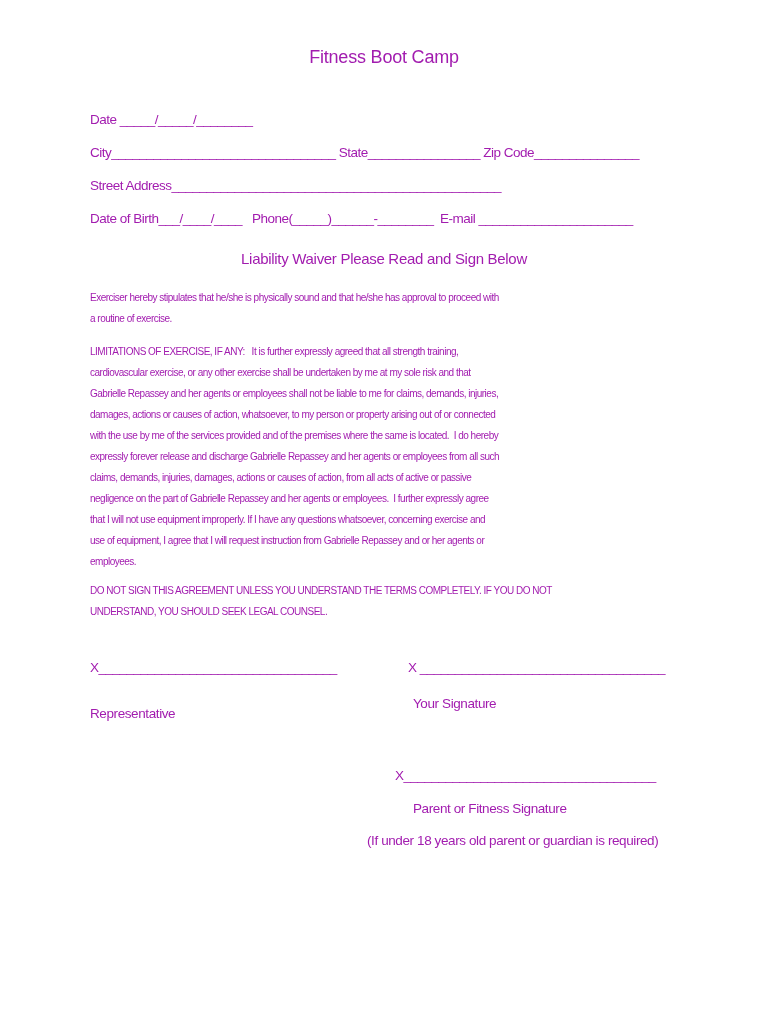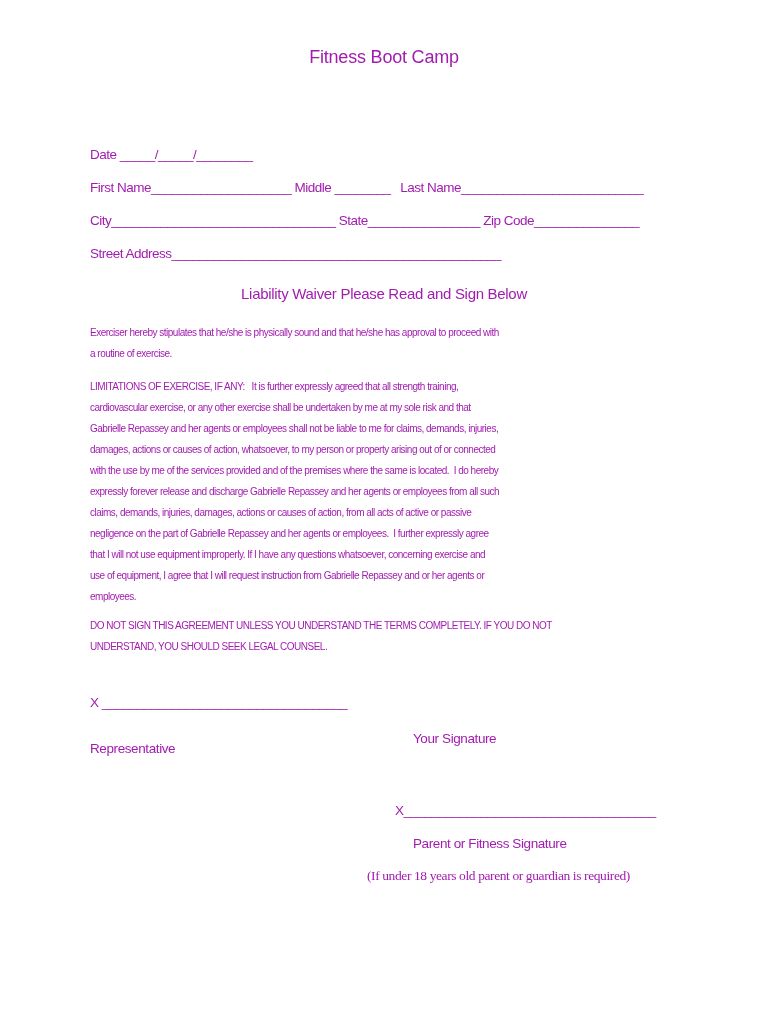--- a/index.html
+++ b/index.html
@@ -25,21 +25,21 @@
   }
   .subtitle {
     margin: 22px 0 0 0;
     width: 588px;
     text-align: center;
     font-size: 18px;
     font-weight: 400;
     line-height: 22px;
     letter-spacing: -0.2px;
   }
-  .fields { margin-top: 77px; }
+  .fields { margin-top: 42px; }
   .field-row {
     font-size: 13.5px;
     line-height: 20px;
     letter-spacing: -0.5px;
     white-space: pre;
     margin: 0 0 13px 0;
   }
   .waiver-heading {
     margin: 20px 0 0 0;
     width: 588px;
@@ -91,35 +91,34 @@
     line-height: 20px;
     letter-spacing: -0.4px;
     white-space: pre;
   }
   .parent-note {
     margin: 12px 0 0 277px;
     font-size: 13.5px;
     line-height: 20px;
     letter-spacing: -0.4px;
     white-space: pre;
-    font-family: Liberation Serif, serif;
   }
 </style>
 </head>
 <body>
 
 <div class="page">
 
   <h1 class="title">Fitness Boot Camp</h1>
 
   <div class="fields">
     <div class="field-row">Date _____/_____/________</div>
-    <div class="field-row">First Name____________________ Middle ________   Last Name__________________________</div>
     <div class="field-row">City________________________________ State________________ Zip Code_______________</div>
     <div class="field-row">Street Address_______________________________________________</div>
+    <div class="field-row">Date of Birth___/____/____   Phone(_____)______-________  E-mail ______________________</div>
   </div>
 
   <h3 class="waiver-heading">Liability Waiver Please Read and Sign Below</h3>
 
   <p class="para para-1">Exerciser hereby stipulates that he/she is physically sound and that he/she has approval to proceed with
 a routine of exercise.</p>
   <p class="para para-2">LIMITATIONS OF EXERCISE, IF ANY:   It is further expressly agreed that all strength training,
 cardiovascular exercise, or any other exercise shall be undertaken by me at my sole risk and that
 Gabrielle Repassey and her agents or employees shall not be liable to me for claims, demands, injuries,
 damages, actions or causes of action, whatsoever, to my person or property arising out of or connected
@@ -127,20 +126,21 @@
 expressly forever release and discharge Gabrielle Repassey and her agents or employees from all such
 claims, demands, injuries, damages, actions or causes of action, from all acts of active or passive
 negligence on the part of Gabrielle Repassey and her agents or employees.  I further expressly agree
 that I will not use equipment improperly. If I have any questions whatsoever, concerning exercise and
 use of equipment, I agree that I will request instruction from Gabrielle Repassey and or her agents or
 employees.</p>
   <p class="para para-3">DO NOT SIGN THIS AGREEMENT UNLESS YOU UNDERSTAND THE TERMS COMPLETELY. IF YOU DO NOT
 UNDERSTAND, YOU SHOULD SEEK LEGAL COUNSEL.</p>
 
   <div class="sig-row">
+    <span class="left-col">X__________________________________</span>
     <span>X ___________________________________</span>
   </div>
 
   <div class="sig-labels">
     <span class="left-col">Representative</span>
     <span>Your Signature</span>
   </div>
 
   <div class="parent-line">X____________________________________</div>
   <div class="parent-label">Parent or Fitness Signature</div>

